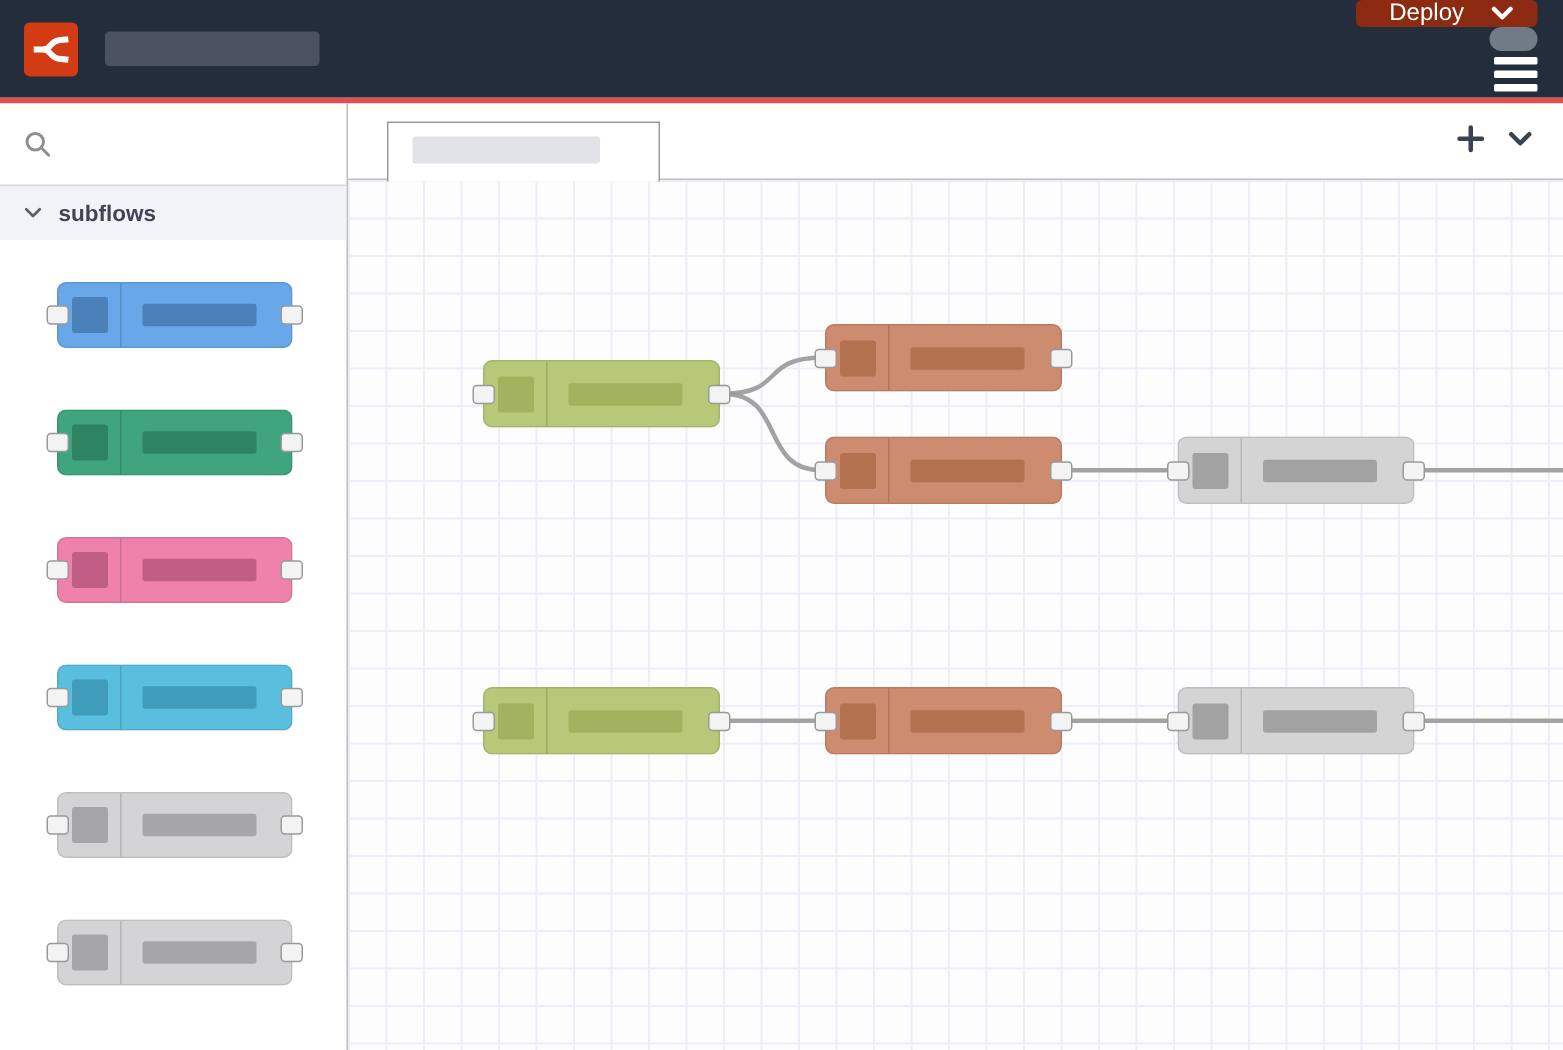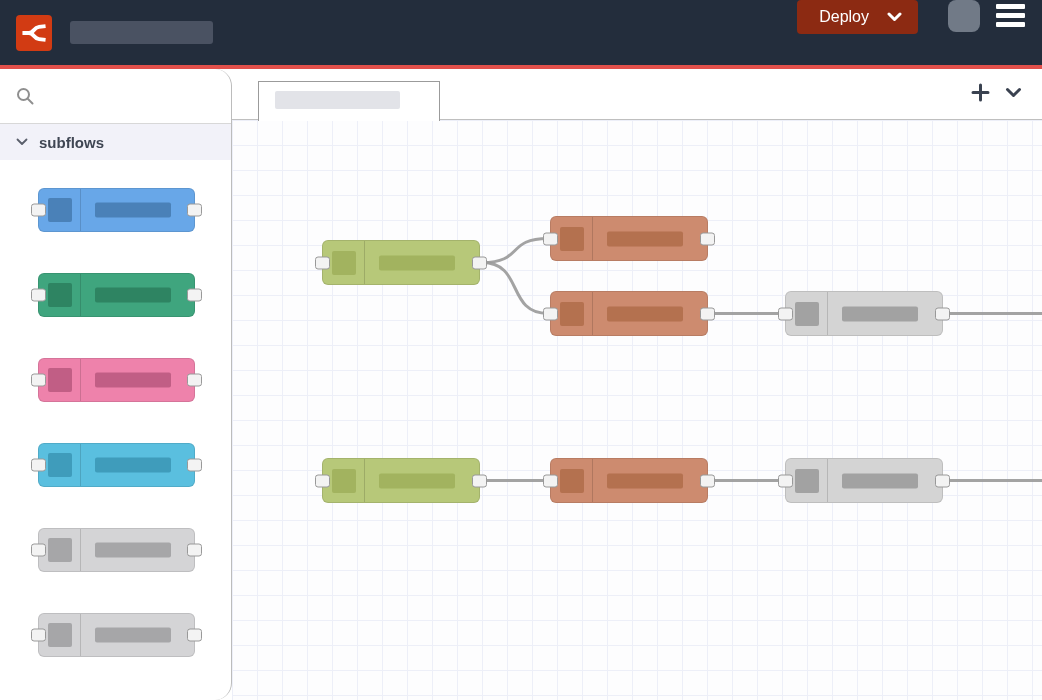--- a/index.html
+++ b/index.html
@@ -5,35 +5,35 @@
   * { margin:0; padding:0; box-sizing:border-box; }
   html,body { width:1042px; height:700px; overflow:hidden; background:#fff;
     font-family:"Liberation Sans", sans-serif; }
 
   
   .header { position:relative; width:1042px; height:65px; background:#232d3c;
     display:flex; align-items:center; }
   .logo { width:36px; height:36px; margin-left:16px; border-radius:4px;
     background:#d23b13; display:flex; align-items:center; justify-content:center; cursor:pointer; }
   .title-ph { width:143px; height:23px; margin-left:18px; border-radius:3px; background:#4a5262; }
-  .header-right { position:absolute; right:17px; top:0; height:65px; display:flex; align-items:flex-start; }
+  .header-right { position:absolute; right:17px; top:0; height:65px; display:flex; align-items:flex-end;flex-direction:column; }
   .deploy-btn { display:flex; align-items:center; gap:18px; height:34px; padding:0 16px 0 22px;
     background:#8c2a12; border:none; border-radius:4px; color:#fff; font-size:16px;
     font-family:"Liberation Sans", sans-serif; cursor:pointer; }
   .avatar { width:32px; height:32px; margin-left:30px; border-radius:8px; background:#717a87; cursor:pointer; }
   .hamburger { margin-left:16px; display:flex; flex-direction:column; gap:4px; cursor:pointer; padding:4px 0; }
   .hamburger span { display:block; width:29px; height:5px; background:#fff; border-radius:1px; }
   .accent-line { width:1042px; height:4px; background:#e2504b; }
 
   
   .main { display:flex; width:1042px; height:631px; }
 
   
   .palette { width:232px; height:631px; background:#fff; border-right:1px solid #bcbcbc;
-    flex:0 0 232px;border-radius:17px; }
+    flex:0 0 232px; }
   .palette-search { height:55px; border-bottom:1px solid #d8d8d8; display:flex;
     align-items:center; padding-left:16px; cursor:text; }
   .palette-category { height:36px; background:#f2f2f9; display:flex; align-items:center;
     padding-left:16px; gap:11px; cursor:pointer; }
   .palette-category .cat-label { font-size:15px; font-weight:600; color:#3f4653; }
   .palette-list { padding-top:28px; }
   .pal-item { position:relative; width:157px; height:44px; margin:0 0 41px 38px; }
 
   
   .fnode { position:relative; width:100%; height:100%; border-radius:6px;

